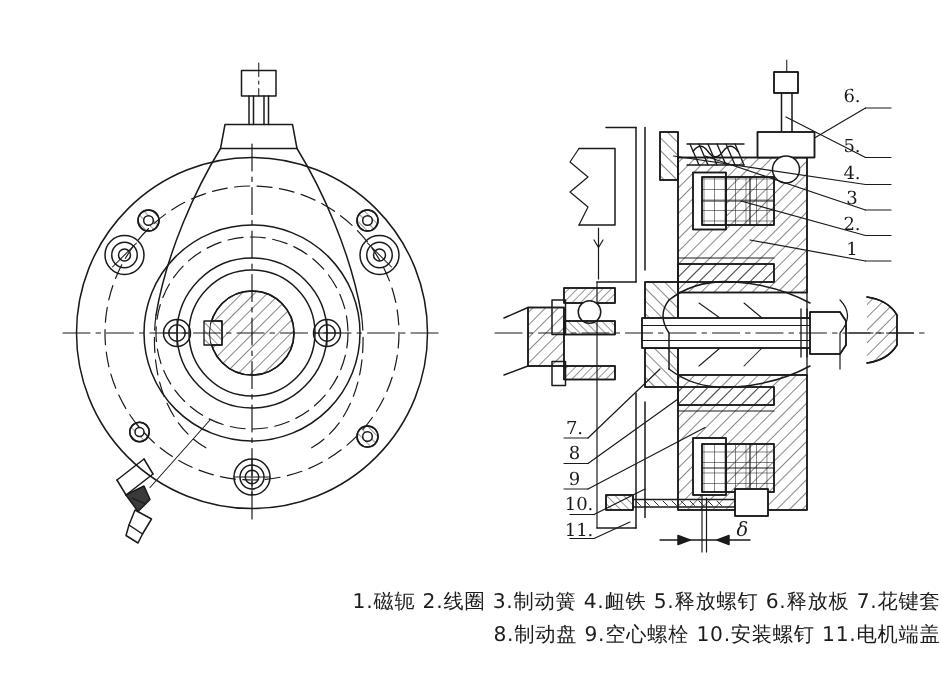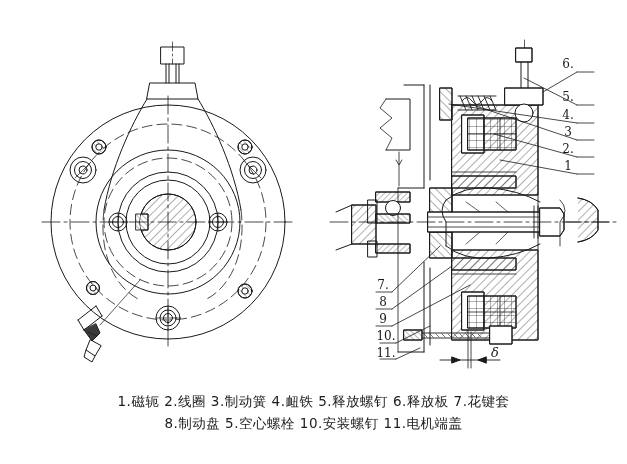--- a/index.html
+++ b/index.html
@@ -5,21 +5,21 @@
   html,body{margin:0;padding:0;}
   body{
     width:627px;height:464px;background:#ffffff;
     font-family:"DejaVu Sans","Liberation Sans",sans-serif;
     overflow:hidden;position:relative;
   }
   #drawing-root{position:absolute;inset:0;}
   svg.dwg{position:absolute;left:0;top:0;width:627px;height:464px;}
   .caption-block{
     position:absolute;left:0;top:390px;width:627px;
-    text-align:center;color:#1c1c1c;
+    text-align:right;color:#1c1c1c;
   }
   .caption-line{
     font-family:"DejaVu Sans","Liberation Sans",sans-serif;
     font-size:13.5px;line-height:22px;letter-spacing:.5px;
     white-space:nowrap;
   }
   .callout{
     font-family:"DejaVu Serif","Liberation Serif",serif;
     font-size:12px;fill:#1a1a1a;
   }
@@ -361,16 +361,16 @@
     <text class="callout" x="383" y="306" text-anchor="middle">8</text>
     <text class="callout" x="383" y="323" text-anchor="middle">9</text>
     <text class="callout" x="386" y="340" text-anchor="middle">10.</text>
     <text class="callout" x="386" y="357" text-anchor="middle">11.</text>
 
     <text class="dimlabel" x="495" y="357" text-anchor="middle">δ</text>
   </svg>
 
   <div class="caption-block">
     <div class="caption-line">1.磁轭  2.线圈  3.制动簧  4.衄铁  5.释放螺钉  6.释放板  7.花键套</div>
-    <div class="caption-line">8.制动盘  5.空心螺栓  10.安装螺钉  11.电机端盖</div>
+    <div class="caption-line">8.制动盘  9.空心螺栓  10.安装螺钉  11.电机端盖</div>
   </div>
 
 </div>
 
 </body></html>

